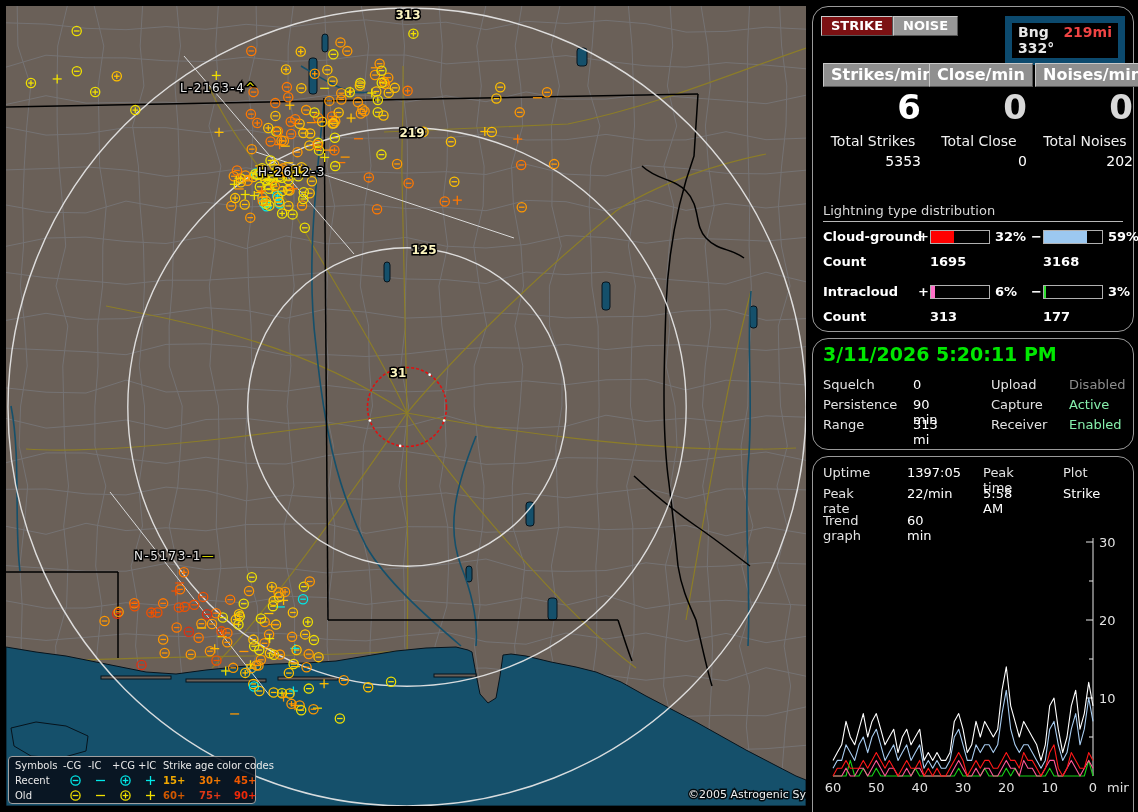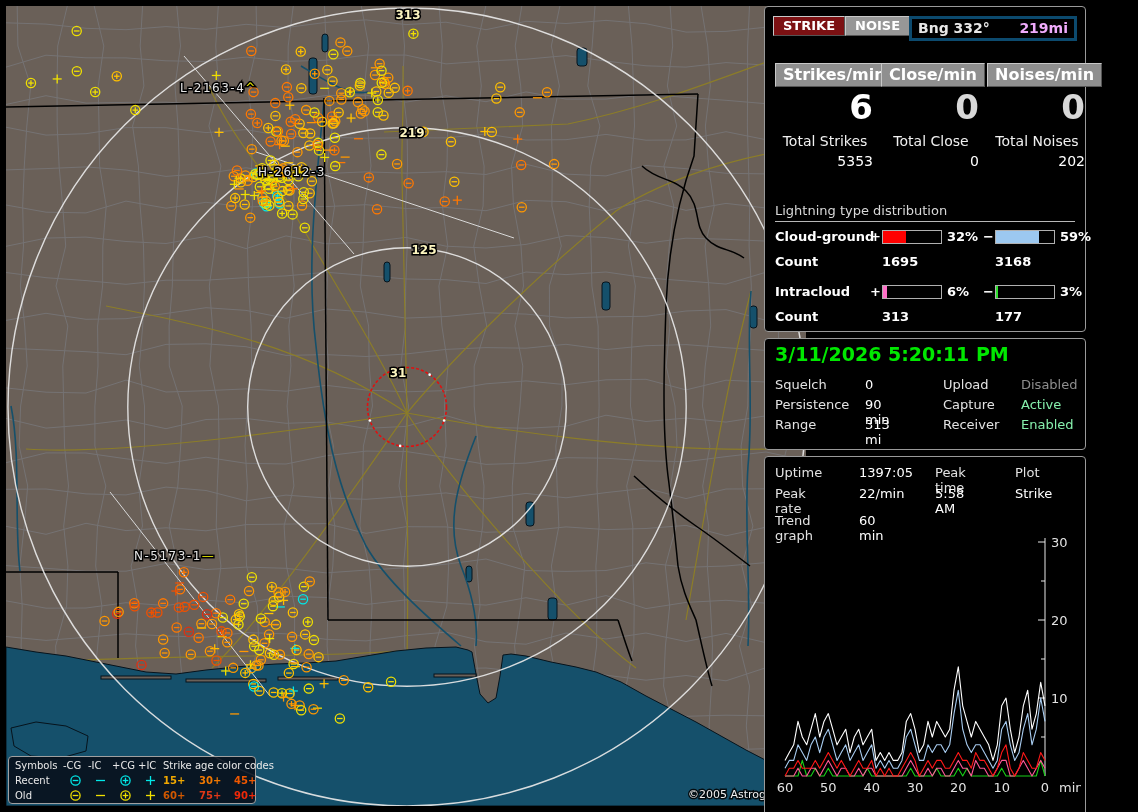--- a/index.html
+++ b/index.html
@@ -9,32 +9,32 @@
   #map{position:absolute;left:6px;top:6px;width:800px;height:800px;background:#000;}
   #map-svg{position:absolute;left:0;top:0;}
   
   #legend{position:absolute;left:2px;top:750px;width:248px;height:48px;
     background:rgba(8,16,28,0.9);border:1px solid #a0a0a0;border-radius:4px;
     font-size:10px;color:#e8e8e8;box-sizing:border-box;padding:1px 0 0 6px;}
   .lg-row{display:grid;grid-template-columns:48px 25px 24px 26px 25px 36px 35px 33px;height:15px;line-height:15px;}
   .lg-row span{white-space:nowrap;}
   .lg-sym{display:flex;align-items:center;justify-content:center;}
   
-  .panel{position:absolute;left:764px;width:322px;background:#000;border:1px solid #9a9a9a;
-    border-radius:4px;box-sizing:border-box;color:#e8e8e8;}
+  .panel{position:absolute;left:812px;width:322px;background:#000;border:1px solid #9a9a9a;
+    border-radius:16px;box-sizing:border-box;color:#e8e8e8;}
   #panel-stats{top:6px;height:326px;}
   #panel-time{top:338px;height:112px;}
   #panel-trend{top:456px;height:444px;}
   .chipbtn{display:inline-block;background:#8f8f8f;color:#fff;font-weight:bold;font-size:13px;
     padding:1px 9px 2px 9px;border:1px solid #c8c8c8;border-right-color:#555;border-bottom-color:#555;}
   #btn-strike{position:absolute;left:8px;top:9px;background:#7c1113;}
   #btn-noise{position:absolute;left:80px;top:9px;background:#979797;}
-  #bng-box{position:absolute;right:8px;top:9px;width:168px;border:3px solid #0c4a6e;background:#000;
+  #bng-box{position:absolute;right:8px;top:9px;width:120px;border:7px solid #0c4a6e;background:#000;
     font-weight:bold;font-size:14px;padding:1px 6px 2px 6px;box-sizing:border-box;display:flex;justify-content:space-between;margin-left:18px;}
-  #bng-box .bng-val{color:#f0abfc;}
+  #bng-box .bng-val{color:#ef4444;}
   .ctr-col{position:absolute;top:56px;width:100px;text-align:center;}
   .ctr-chip{background:#8f8f8f;color:#fff;font-size:16px;font-weight:bold;padding:1px 7px 2px 7px;
     border:1px solid #c8c8c8;border-right-color:#555;border-bottom-color:#555;display:inline-block;}
   .ctr-num{font-size:34px;font-weight:bold;text-align:right;padding-right:2px;margin-top:2px;line-height:36px;}
   .ctr-total-label{font-size:14px;color:#f0f0f0;margin-top:8px;}
   .ctr-total{font-size:14px;color:#fff;text-align:right;padding-right:2px;margin-top:4px;}
   #dist-title{position:absolute;left:10px;top:196px;font-size:13px;color:#d8d8d8;width:300px;
     border-bottom:1px solid #b8b8b8;padding-bottom:3px;}
   .dist-row{position:absolute;left:0;width:100%;height:16px;font-size:13px;font-weight:bold;color:#fff;}
   .dist-name{position:absolute;left:10px;}

